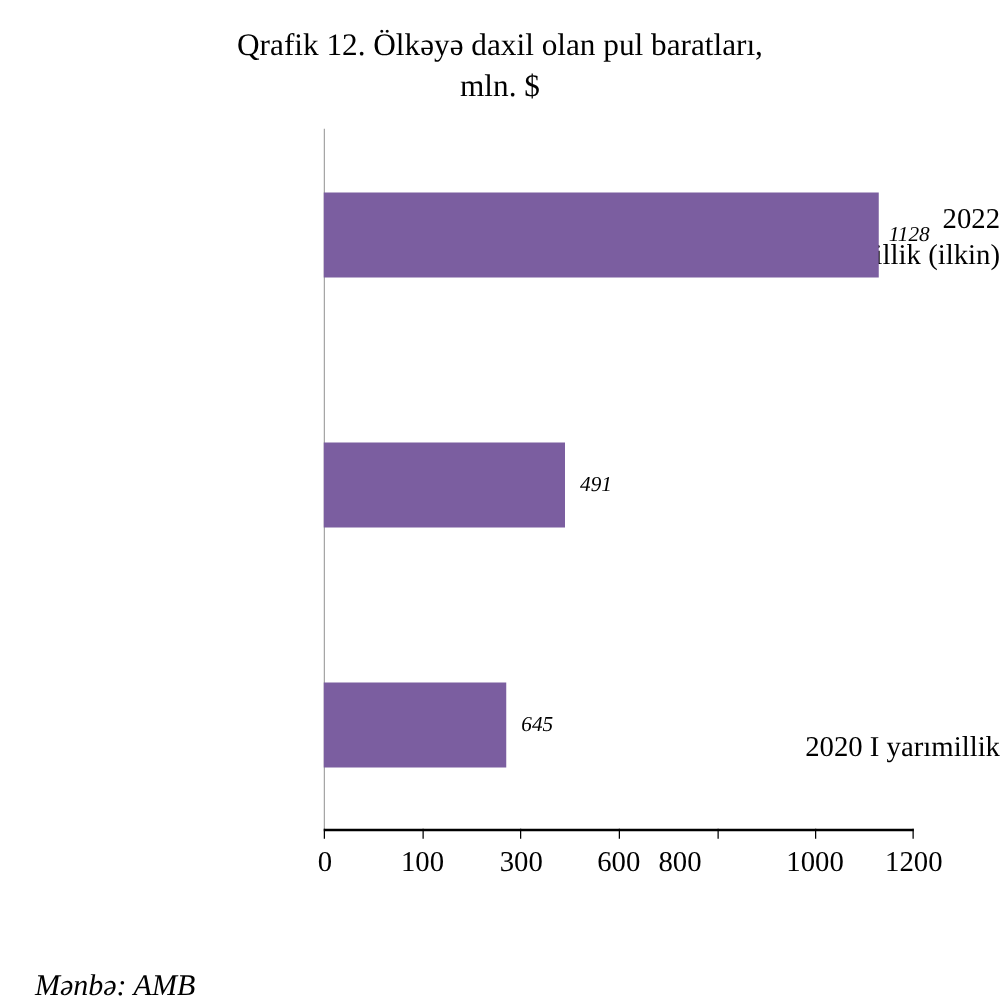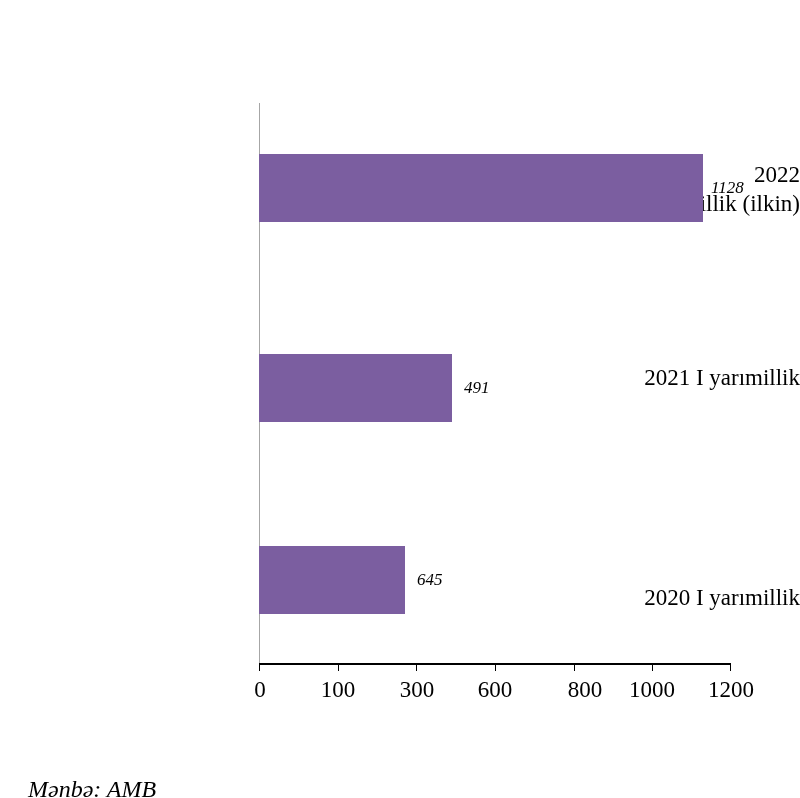--- a/index.html
+++ b/index.html
@@ -118,24 +118,27 @@
     font-family: "Liberation Serif", serif;
     color: #000000;
     white-space: nowrap;
   }
 </style>
 </head>
 <body>
 
 <div class="chart-wrap">
 
+  <div class="chart-title">
+    <span>Qrafik 12. Ölkəyə daxil olan pul baratları,</span>
+    <span class="line2">mln. $</span>
+  </div>
 
   <div class="cat-label" style="top:160px; width:250px;">2022
 I yarımillik (ilkin)</div>
-  <div class="cat-label" style="top:363px; width:250px;">2021 I yarımillik</div>
   <div class="cat-label" style="top:583px; width:250px;">2020 I yarımillik</div>
 
   <div class="plot">
     <div class="y-axis-line"></div>
     <div class="x-axis-line"></div>
 
     <div class="tick" style="left:0px;"></div>
     <div class="tick" style="left:79px;"></div>
     <div class="tick" style="left:157px;"></div>
     <div class="tick" style="left:236px;"></div>
@@ -149,19 +152,19 @@
 
     <div class="bar-value" style="left:452px; top:51px;">1128</div>
     <div class="bar-value" style="left:205px; top:251px;">491</div>
     <div class="bar-value" style="left:158px; top:443px;">645</div>
   </div>
 
   <div class="x-tick-label" style="left:260px;">0</div>
   <div class="x-tick-label" style="left:338px;">100</div>
   <div class="x-tick-label" style="left:417px;">300</div>
   <div class="x-tick-label" style="left:495px;">600</div>
-  <div class="x-tick-label" style="left:585px;font-family:Liberation Serif, serif;">800</div>
+  <div class="x-tick-label" style="left:544px;font-family:Liberation Serif, serif;">800</div>
   <div class="x-tick-label" style="left:652px;">1000</div>
   <div class="x-tick-label" style="left:731px;">1200</div>
 
   <div class="source-note">Mənbə: AMB</div>
 
 </div>
 
 </body></html>

